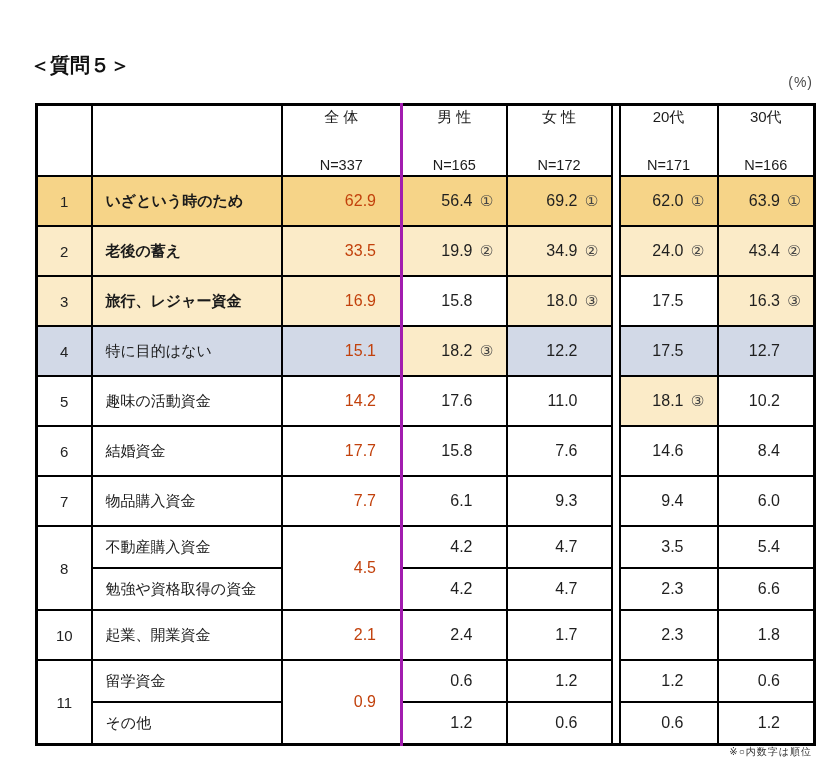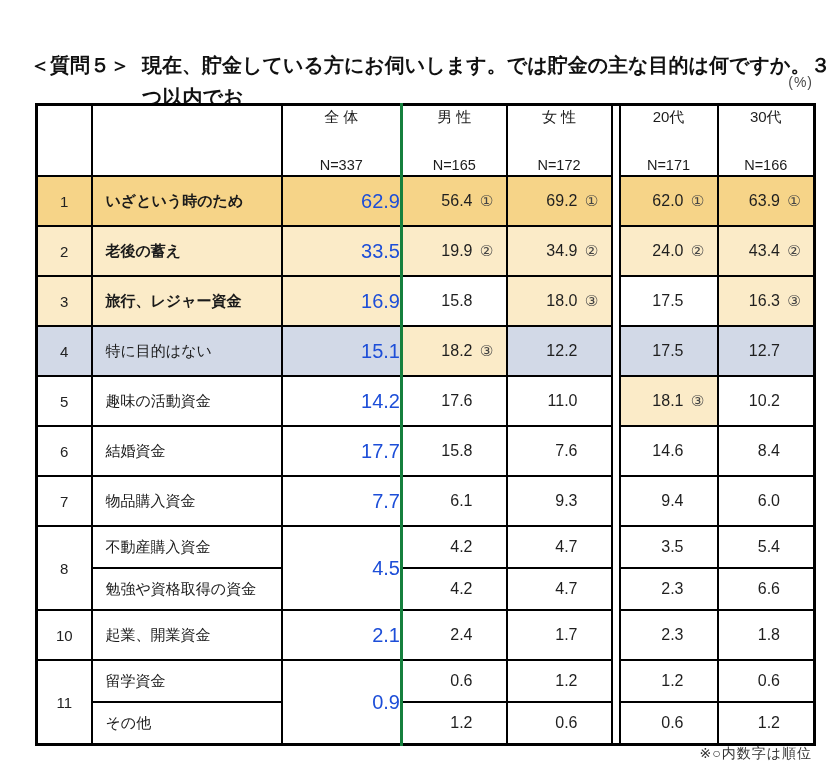--- a/index.html
+++ b/index.html
@@ -37,49 +37,45 @@
   thead tr{height:62px;}
   tr.row{height:50px;}
   tr.subrow{height:42px;}
 
   th{font-weight:normal;font-size:15px;line-height:1.4;text-align:center;background:#fff;}
   th .nline{font-size:14.5px;margin-top:28px;}
 
   td.rank{ text-align:center;font-size:15px;color:#222;}
   td.item{ text-align:left;font-size:15px;padding-left:13px;color:#1a1a1a;}
   td.item.bold-label{font-weight:bold;}
-  td.total{text-align:right;font-size:20px;color:#1d4ed8;}
-  td.total,th.total-h{border-right:3px solid #15803d;}
+  td.total{text-align:right;font-size:16px;padding-right:24px;color:#c2410c;}
+  td.total,th.total-h{border-right:3px solid #a21caf;}
 
   td.demo .cellflex{display:flex;align-items:flex-start;justify-content:flex-end;padding-right:5px;}
   td.demo .val{text-align:right;font-size:16px;color:#1f1f1f;}
   td.demo .rnk{width:28px;text-align:center;font-size:15px;color:#454545;}
 
   .gap{border-top:0 !important;border-bottom:0 !important;background:#fff;}
 
   .tan{background:#F6D488;}
   .cream{background:#FBEBC8;}
   .blue{background:#D2D9E7;}
 
   .footnote{
     position:absolute;top:745px;right:28px;
-    font-size:14px;color:#333;letter-spacing:1px;
+    font-size:10px;color:#333;letter-spacing:1px;
   }
 </style>
 </head>
 <body>
 
 <div>
 
   <div class="question">
     <span class="q-label">＜質問５＞</span>
-    <span class="q-text">
-      <span style="display:block">現在、貯金している方にお伺いします。では貯金の主な目的は何ですか。３つ以内でお</span>
-      <span style="display:block">答えください。〔複数回答〕</span>
-    </span>
   </div>
 
   <div class="unit-label">(%)</div>
 
   <table class="result">
     <colgroup>
       <col class="c-rank">
         <col class="c-item">
         <col class="c-total">
         <col class="c-male">

